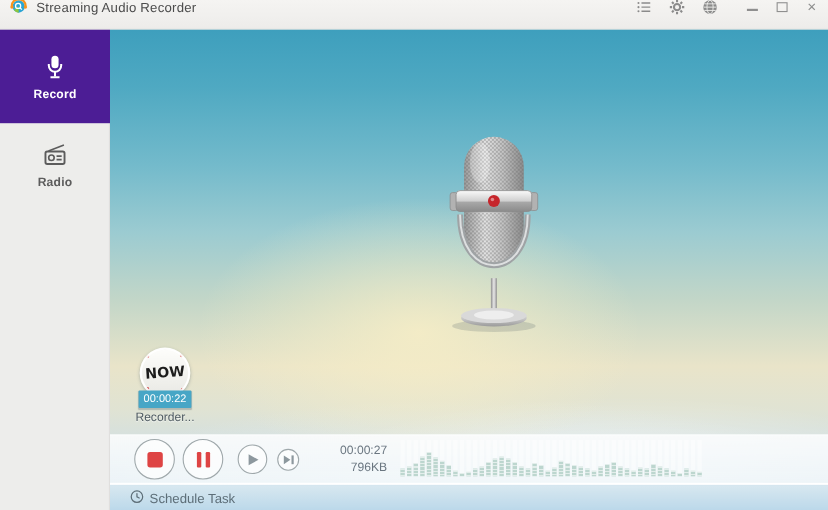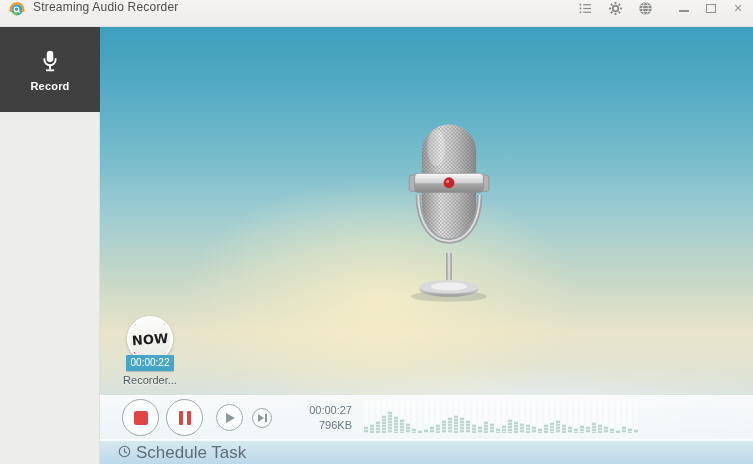--- a/index.html
+++ b/index.html
@@ -3,21 +3,21 @@
 <meta charset="utf-8">
 <style>
   * { margin:0; padding:0; box-sizing:border-box; }
   html,body { width:753px; height:464px; overflow:hidden; }
   body { font-family:"Liberation Sans", sans-serif; background:#f1f0ee; position:relative; }
 
   
   .titlebar {
     position:absolute; top:0; left:0; width:753px; height:27px;
     background:linear-gradient(180deg,#f5f4f2,#edecea);
-    display:flex; align-items:flex-start; padding:0 8px;
+    display:flex; align-items:flex-end; padding:12px 8px;
     border-bottom:1px solid #e2e1df;
   }
   .app-logo { width:18px; height:18px; margin-right:7px; flex:0 0 auto; }
   .app-title { font-size:12px; color:#4c4c4c; letter-spacing:.2px; }
   .titlebar-right { margin-left:auto; display:flex; align-items:center; gap:14px; }
   .tb-icon { width:16px; height:16px; display:flex; align-items:center; justify-content:center; cursor:default; }
   .win-btns { display:flex; align-items:center; gap:13px; margin-left:10px; }
   .win-btn { width:14px; height:14px; display:flex; align-items:center; justify-content:center; color:#8f8f8f; font-size:12px; }
   .btn-min  { border-bottom:2px solid #8f8f8f; width:10px; height:8px; }
   .btn-max  { width:10px; height:9px; border:1.5px solid #8f8f8f; }
@@ -28,21 +28,21 @@
     position:absolute; top:27px; left:0; width:100px; bottom:0;
     background:#EDEDEB; box-shadow:inset -1px 0 0 #e0dfdd;
   }
   .side-item {
     width:100px; height:75px; display:flex; flex-direction:column;
     align-items:center; justify-content:center; gap:6px;
     color:#5c5c5c; cursor:pointer;
   }
   .side-item .label { font-size:11px; font-weight:bold; letter-spacing:.2px; }
   .side-item .icon { width:26px; height:26px; }
-  .side-item.active { background:#404040; color:#ffffff; height:85px; }
+  .side-item.active { background:#4c1d95; color:#ffffff; height:85px; }
 
   
   .main {
     position:absolute; top:27px; left:100px; right:0; bottom:0;
     background:
       radial-gradient(280px 170px at 43% 63%, rgba(248,238,198,0.85), rgba(248,238,198,0) 72%),
       radial-gradient(420px 120px at 72% 97%, rgba(255,255,255,0.65), rgba(255,255,255,0) 75%),
       radial-gradient(300px 90px at 22% 100%, rgba(255,255,255,0.55), rgba(255,255,255,0) 75%),
       radial-gradient(500px 150px at 50% 104%, rgba(236,244,248,0.9), rgba(236,244,248,0) 80%),
       linear-gradient(180deg,#3E9FBD 0%,#4FA9C2 12%,#73BACB 28%,#9BCBD1 42%,#C2D6C8 56%,#E9E4C9 70%,#E0E3D3 79%,#CEDEE6 89%,#C3DBE8 100%);
@@ -128,21 +128,21 @@
     background-image:repeating-linear-gradient(180deg, rgba(255,255,255,0.55) 0 1px, rgba(163,198,188,0.15) 1px 3px);
   }
 
   
   .statusbar {
     position:absolute; left:0; right:0; bottom:0; height:24px;
     background:linear-gradient(180deg,#D8E8F0,#BBD8EA);
     border-top:1px solid rgba(255,255,255,0.9);
     display:flex; align-items:center; padding-left:18px;
   }
-  .schedule-task { display:flex; align-items:center; gap:5px; cursor:pointer; color:#5d6e78; font-size:17px; }
+  .schedule-task { display:flex; align-items:center; gap:5px; cursor:pointer; color:#5d6e78; font-size:12px; }
 </style>
 </head>
 <body>
 
 <div class="titlebar">
   <span class="app-logo">
     <svg viewBox="0 0 20 20" width="18" height="18">
       <circle cx="10" cy="11" r="6.2" fill="#2CA5D4"></circle>
       <path d="M5.2 14.5 A6.2 6.2 0 0 0 10 17.2 L 10 11 Z" fill="#8CC63F"></path>
       <circle cx="9.4" cy="10.4" r="2.6" fill="none" stroke="#ffffff" stroke-width="1.3"></circle>
@@ -210,20 +210,30 @@
 <div class="sidebar" id="sidebar">
     <div class="side-item active">
       <span class="icon"><svg viewBox="0 0 24 24" width="26" height="26">
           <rect x="9" y="2.5" width="6" height="10.5" rx="3" fill="currentColor"></rect>
           <path d="M6.8 9.5v1.2a5.2 5.2 0 0 0 10.4 0V9.5" fill="none" stroke="currentColor" stroke-width="1.7"></path>
           <line x1="12" y1="16.2" x2="12" y2="19.8" stroke="currentColor" stroke-width="1.7"></line>
           <line x1="8.2" y1="20.6" x2="15.8" y2="20.6" stroke="currentColor" stroke-width="1.7"></line>
         </svg></span>
       <span class="label">Record</span>
     </div>
+    <div class="side-item">
+      <span class="icon"><svg viewBox="0 0 24 24" width="26" height="26">
+          <rect x="4" y="9" width="16" height="10.5" rx="1.5" fill="none" stroke="currentColor" stroke-width="1.6"></rect>
+          <line x1="6.5" y1="8.5" x2="19.5" y2="3.6" stroke="currentColor" stroke-width="1.4"></line>
+          <circle cx="9" cy="14.2" r="2.3" fill="none" stroke="currentColor" stroke-width="1.4"></circle>
+          <line x1="13.3" y1="12.8" x2="17.6" y2="12.8" stroke="currentColor" stroke-width="1.4"></line>
+          <line x1="13.3" y1="15.8" x2="17.6" y2="15.8" stroke="currentColor" stroke-width="1.4"></line>
+        </svg></span>
+      <span class="label">Radio</span>
+    </div>
   </div>
 
 <div class="main">
 
   <div class="mic-wrap">
     <svg viewBox="0 0 140 210" width="130" height="190">
       <defs>
         <linearGradient id="capGrad" x1="0" y1="0" x2="1" y2="0">
           <stop offset="0" stop-color="#9a9a9a"></stop>
             <stop offset="0.35" stop-color="#e3e3e3"></stop>

